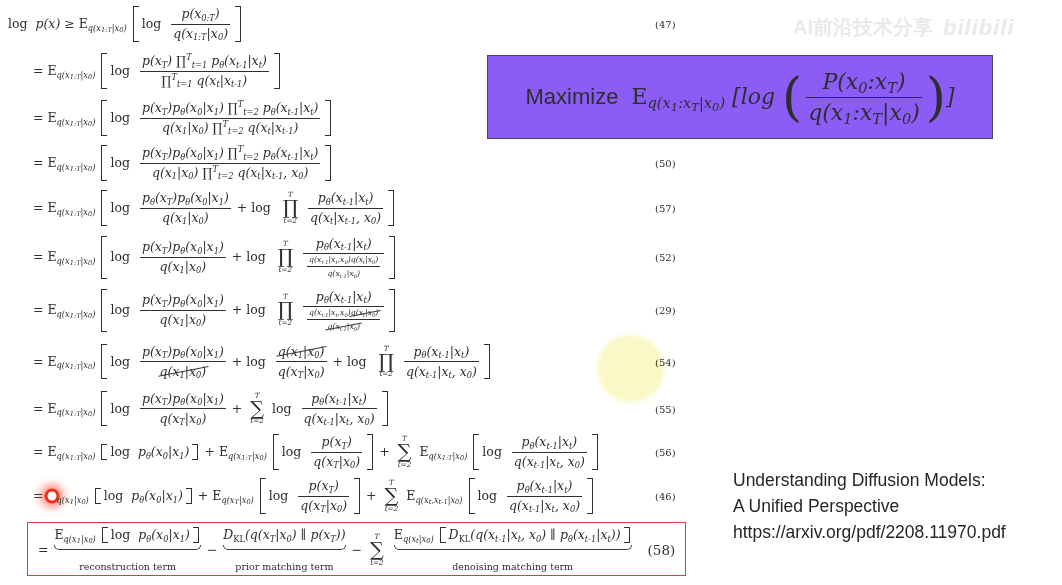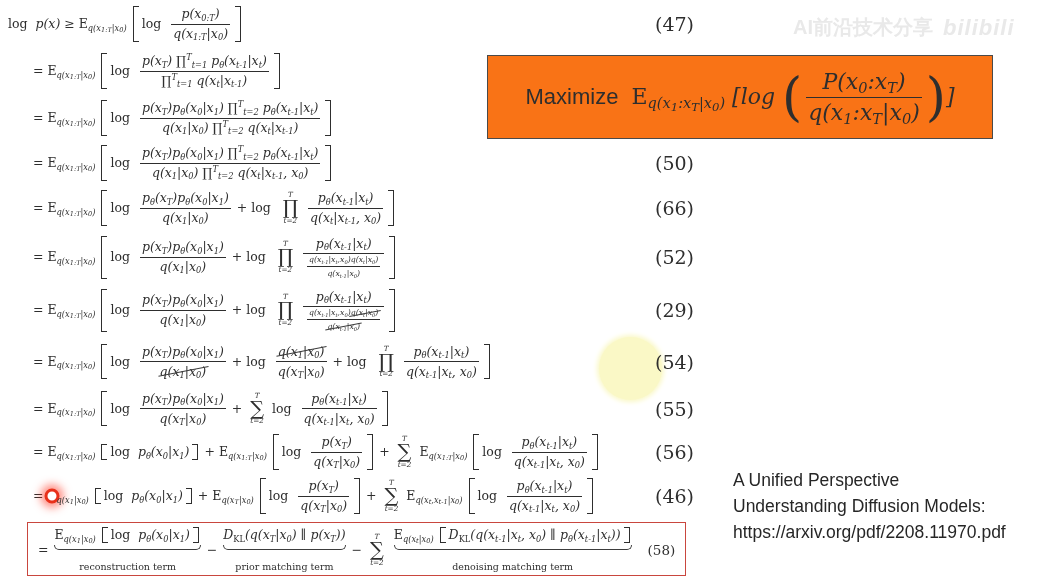--- a/index.html
+++ b/index.html
@@ -35,25 +35,25 @@
     background:#fff;border:3.2px solid var(--laser);border-radius:50%;box-shadow:0 0 8px 4px rgba(255,45,25,.55);}
   .ub{display:inline-flex;flex-direction:column;align-items:center;margin:0 2px;}
   .ubc{display:inline-flex;align-items:center;}
   .ubbrace{align-self:stretch;height:4px;border:1px solid #3c3c3c;border-top:none;border-radius:0 0 5px 5px;margin-top:2px;}
   .ublab{font-size:9.5px;font-style:normal;margin-top:11px;white-space:pre;}
   
   #derivation{position:absolute;left:0;top:1px;width:750px;z-index:2;text-align:right;}
   .row{position:relative;display:flex;align-items:center;padding-left:33px;}
   .row.first{padding-left:8px;}
   .row.rowboxed{padding-left:0;margin-left:27px;}
-  .eqnum{position:absolute;left:655px;top:50%;transform:translateY(-50%);font-size:19px;font-style:normal;}
+  .eqnum{position:absolute;left:655px;top:50%;transform:translateY(-50%);font-size:10px;font-style:normal;}
   .redbox{display:flex;align-items:center;border:1.6px solid var(--redbox);padding:4px 10px 2px 10px;}
   .eqnum-in{margin-left:14px;font-size:13.5px;font-style:normal;}
   .objective-box{position:absolute;left:487px;top:55px;width:504px;height:82px;border:1.9px solid var(--obx);
-    display:flex;align-items:center;justify-content:center;background:#f97316;z-index:3;}
+    display:flex;align-items:center;justify-content:center;background:#8b5cf6;z-index:3;}
   #objective-formula .meq{font-size:22px;}
   .watermark{position:absolute;left:793px;top:14px;z-index:1;color:#e9e9e9;font-family:"Liberation Sans",sans-serif;
     font-weight:bold;font-size:20px;display:flex;align-items:center;gap:10px;white-space:nowrap;}
   .wlogo{font-size:22px;font-style:italic;letter-spacing:1px;}
   .highlight-dot{position:absolute;left:599px;top:337px;width:63px;height:63px;border-radius:50%;
     background:var(--hl);box-shadow:0 0 5px 2px var(--hl);z-index:0;}
   .reference{position:absolute;left:733px;top:467px;font-family:"Liberation Sans",sans-serif;
     font-size:17.5px;color:#262626;line-height:26px;z-index:2;}
   .ref-url{}
 </style>
@@ -567,21 +567,21 @@
                   <span class="sub">
                     <span class="tx">0</span>
                   </span>
                   <span class="tx">)</span>
                 </span>
               </span>
             </span>
             <span class="brR"></span>
           </span>
         </span>
-        <span class="eqnum">(66)</span>
+        <span class="eqnum">(57)</span>
       </div>
       <div class="row" style="min-height: 52px;">
         <span class="meq">
           <span class="tx">= </span>
           <span class="rm">
             <span class="tx">E</span>
           </span>
           <span class="sub">
             <span class="tx">q(x</span>
             <span class="sub">
@@ -1549,17 +1549,17 @@
               <span class="ubbrace"></span>
               <span class="ublab">denoising matching term</span>
             </span>
           </span>
           <span class="eqnum-in">(58)</span>
         </div>
       </div>
     </div>
 
   <div class="reference">
+    <div>Understanding Diffusion Models:</div>
     <div>A Unified Perspective</div>
-    <div>Understanding Diffusion Models:</div>
     <div class="ref-url">https://arxiv.org/pdf/2208.11970.pdf</div>
   </div>
 </div>
 
 </body></html>

